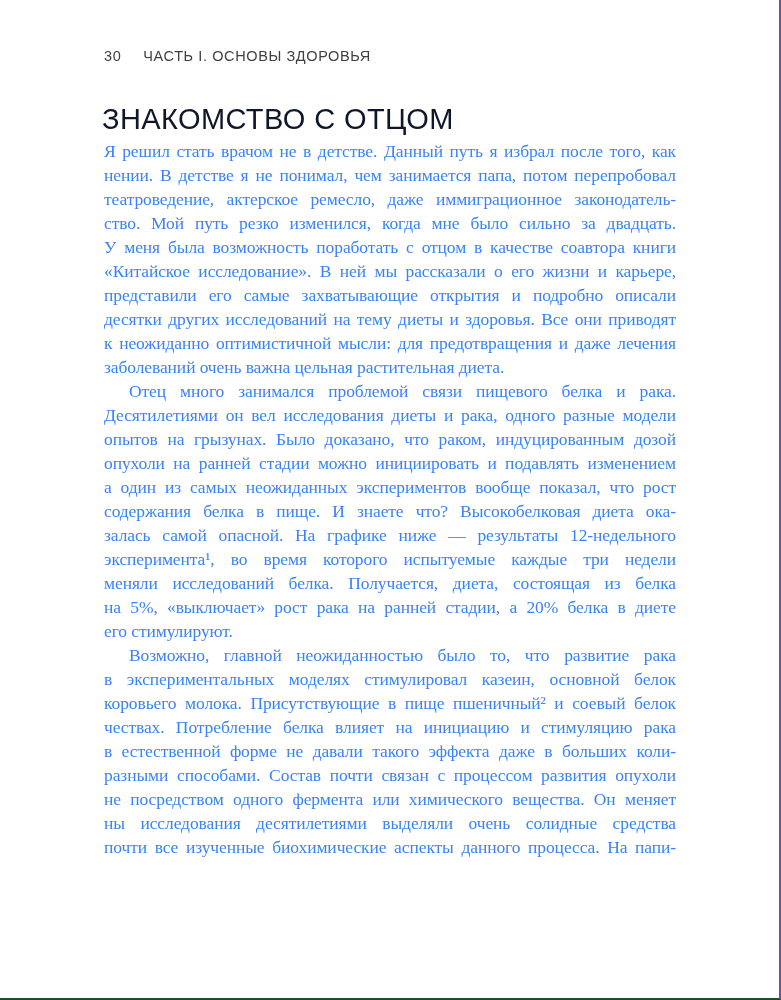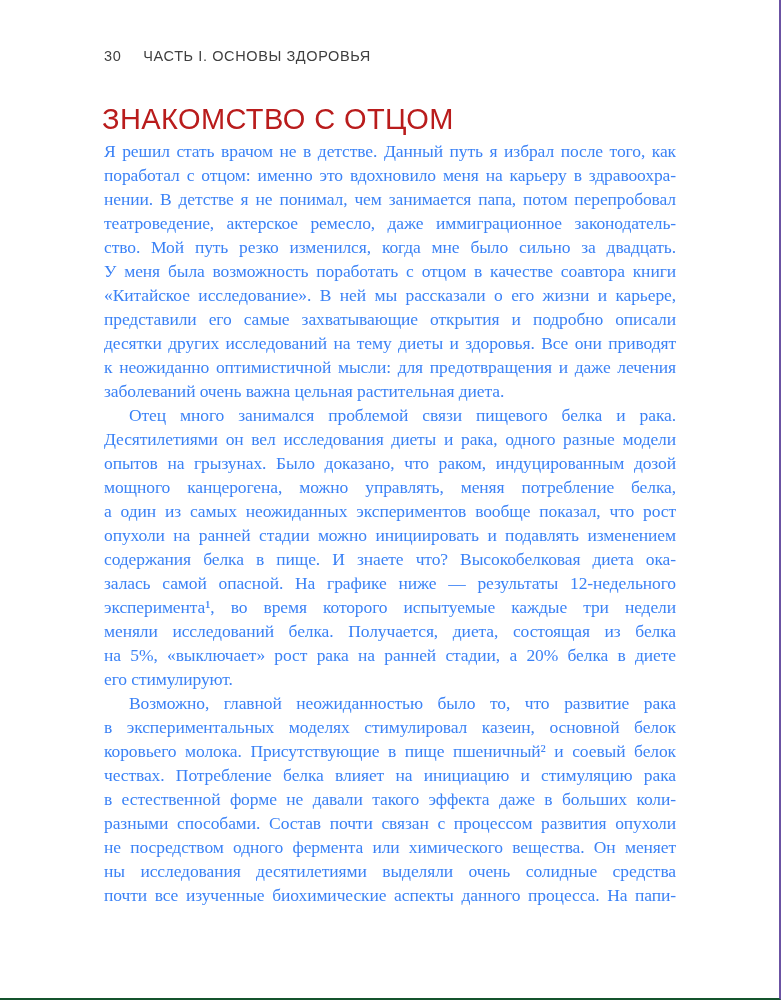--- a/index.html
+++ b/index.html
@@ -28,21 +28,21 @@
   .running-header .page-number { margin-right: 22px; }
   .chapter-title {
     position: absolute;
     left: 102px;
     top: 84px;
     width: 600px;
     font-family: "Liberation Sans", sans-serif;
     font-size: 29px;
     font-weight: 500;
     letter-spacing: 0.4px;
-    color: #b91c1c;
+    color: #0f172a;
     white-space: nowrap;
   }
   .body-text {
     position: absolute;
     left: 104px;
     top: 139px;
     width: 572px;
     color: #3b82f6;
     font-size: 17.5px;
     line-height: 24px;
@@ -62,38 +62,36 @@
 <body>
 
 <div class="page">
   <div class="running-header">
     <span class="page-number">30</span><span>ЧАСТЬ I. ОСНОВЫ ЗДОРОВЬЯ</span>
   </div>
   <h1 class="chapter-title">ЗНАКОМСТВО С ОТЦОМ</h1>
   <div class="body-text">
       <div class="paragraph">
         <div class="line">Я решил стать врачом не в детстве. Данный путь я избрал после того, как</div>
-        <div class="line">поработал с отцом: именно это вдохновило меня на карьеру в здравоохра-</div>
         <div class="line">нении. В детстве я не понимал, чем занимается папа, потом перепробовал</div>
         <div class="line">театроведение, актерское ремесло, даже иммиграционное законодатель-</div>
         <div class="line">ство. Мой путь резко изменился, когда мне было сильно за двадцать.</div>
         <div class="line">У меня была возможность поработать с отцом в качестве соавтора книги</div>
         <div class="line">«Китайское исследование». В ней мы рассказали о его жизни и карьере,</div>
         <div class="line">представили его самые захватывающие открытия и подробно описали</div>
         <div class="line">десятки других исследований на тему диеты и здоровья. Все они приводят</div>
         <div class="line">к неожиданно оптимистичной мысли: для предотвращения и даже лечения</div>
         <div class="line last">заболеваний очень важна цельная растительная диета.</div>
       </div>
       <div class="paragraph">
         <div class="line indent">Отец много занимался проблемой связи пищевого белка и рака.</div>
         <div class="line">Десятилетиями он вел исследования диеты и рака, одного разные модели</div>
         <div class="line">опытов на грызунах. Было доказано, что раком, индуцированным дозой</div>
-        <div class="line">мощного канцерогена, можно управлять, меняя потребление белка,</div>
+        <div class="line">опухоли на ранней стадии можно инициировать и подавлять изменением</div>
         <div class="line">а один из самых неожиданных экспериментов вообще показал, что рост</div>
-        <div class="line">опухоли на ранней стадии можно инициировать и подавлять изменением</div>
         <div class="line">содержания белка в пище. И знаете что? Высокобелковая диета ока-</div>
         <div class="line">залась самой опасной. На графике ниже — результаты 12-недельного</div>
         <div class="line">эксперимента¹, во время которого испытуемые каждые три недели</div>
         <div class="line">меняли исследований белка. Получается, диета, состоящая из белка</div>
         <div class="line">на 5%, «выключает» рост рака на ранней стадии, а 20% белка в диете</div>
         <div class="line last">его стимулируют.</div>
       </div>
       <div class="paragraph">
         <div class="line indent">Возможно, главной неожиданностью было то, что развитие рака</div>
         <div class="line">в экспериментальных моделях стимулировал казеин, основной белок</div>

